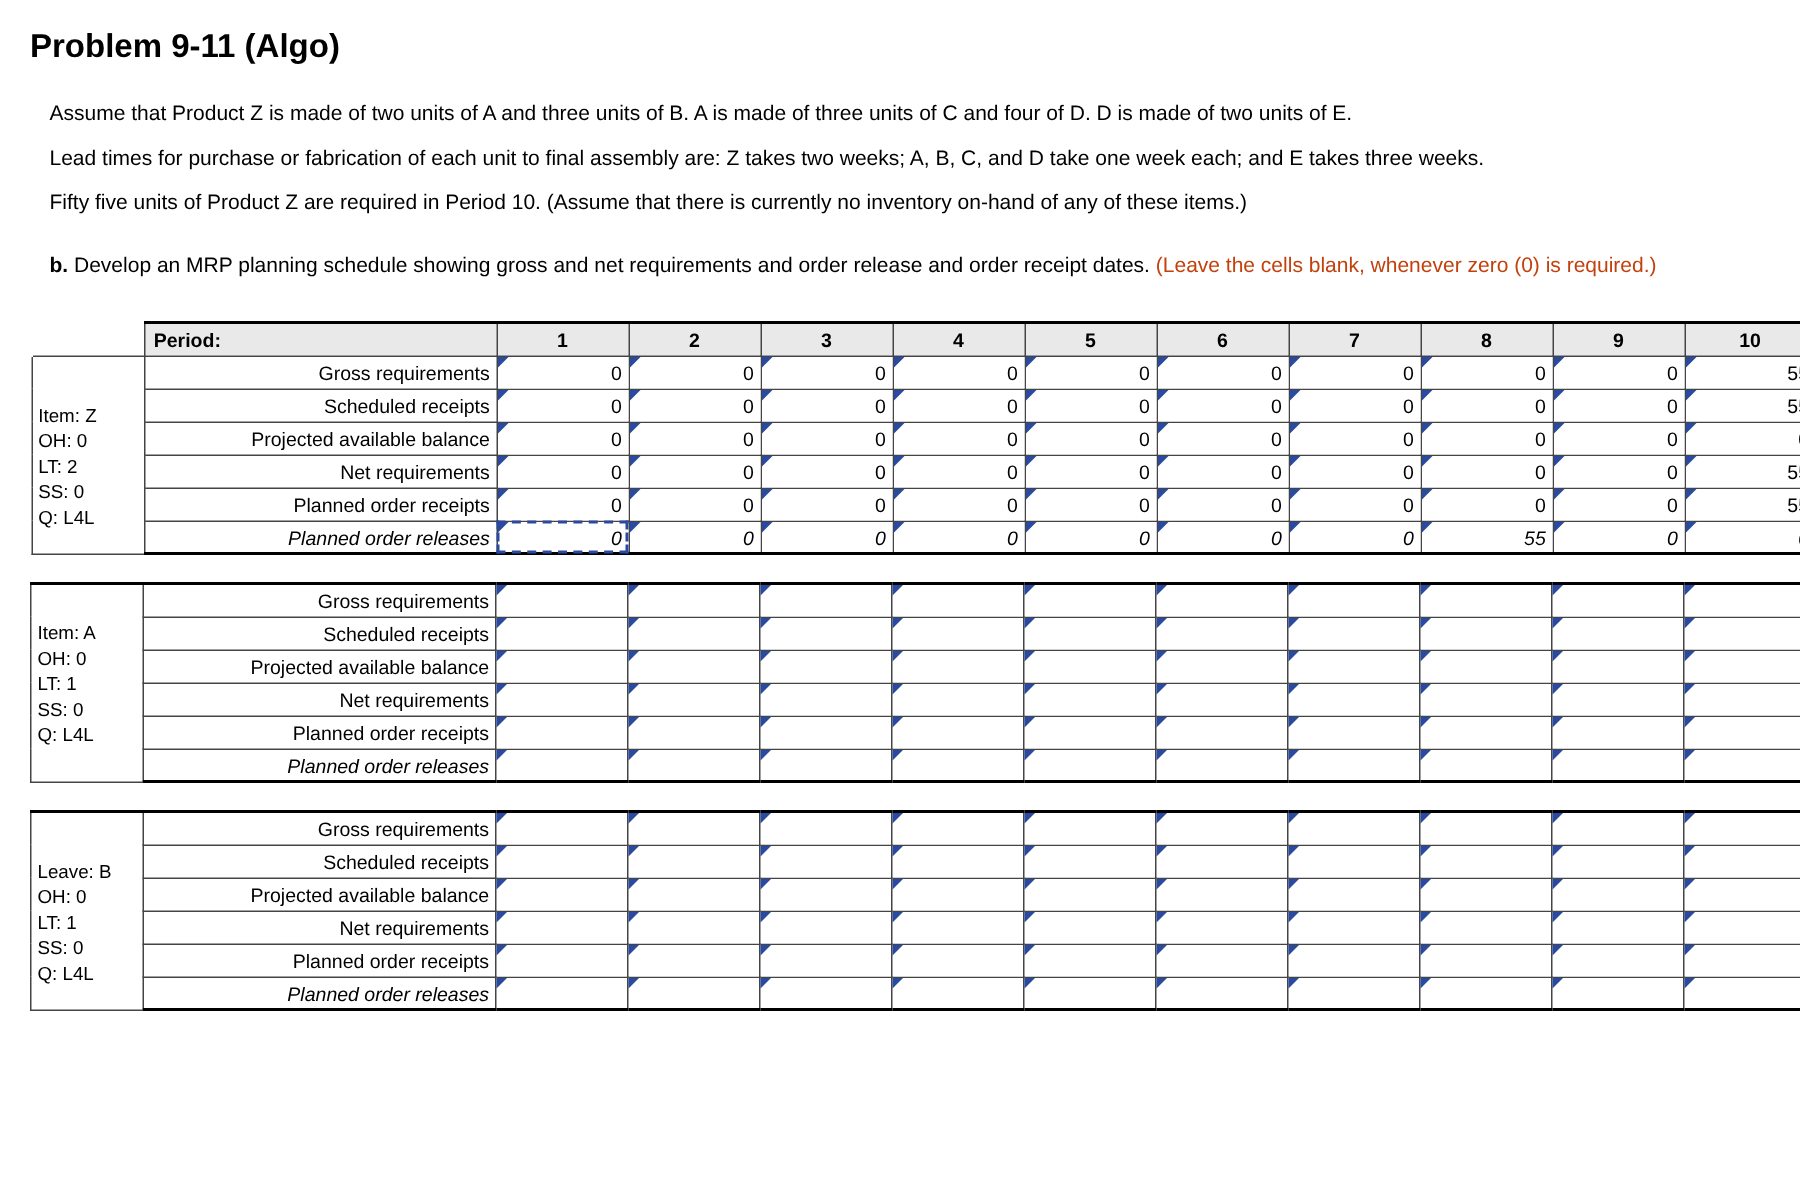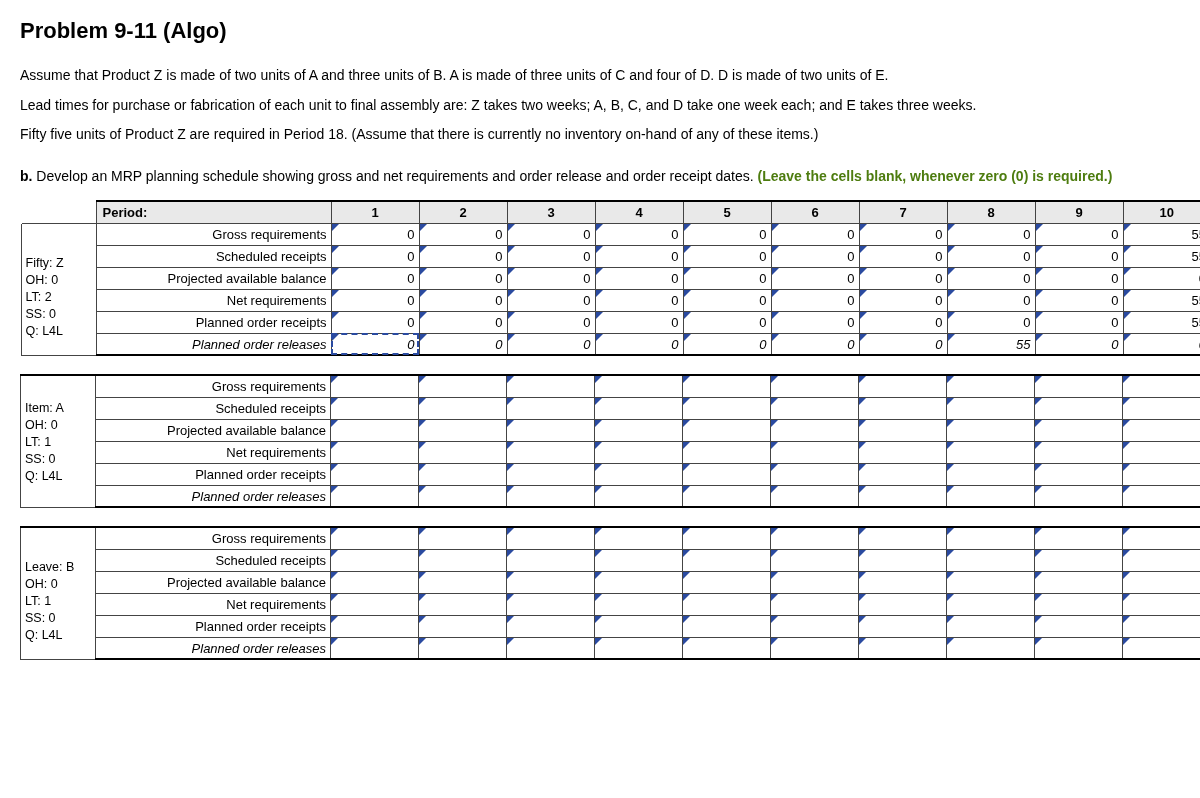--- a/index.html
+++ b/index.html
@@ -10,29 +10,29 @@
     margin: 0;
     padding: 18px 20px;
     background: #fff;
   }
   .title {
     font-weight: bold;
     font-size: 22px;
     margin-bottom: 22px;
   }
   .para {
-    margin: 10px 0;
+    margin: 10px 13px;
     line-height: 1.4;
     max-width: 1130px;
   }
   .part-b { margin-top: 22px; }
   .part-b .b { font-weight: bold; }
-  .red { color: #4d7c0f; font-weight: bold; }
-
-  .tables-wrap { margin-top: 14px; }
+  .red { color: #c2410c; font-weight: normal; }
+
+  .tables-wrap { margin-top: 28px; }
 
   table.mrp {
     border-collapse: collapse;
     width: 100%;
     table-layout: fixed;
     font-size: 13px;
     margin-top: 0;
   }
   table.mrp + table.mrp { margin-top: 18px; }
 
@@ -109,21 +109,21 @@
   
   tr.hdr th:first-child, tr.hdr td:first-child { }
 </style>
 </head>
 <body>
 
 <div class="title">Problem 9-11 (Algo)</div>
 
 <div class="para">Assume that Product Z is made of two units of A and three units of B. A is made of three units of C and four of D. D is made of two units of E.</div>
 <div class="para">Lead times for purchase or fabrication of each unit to final assembly are: Z takes two weeks; A, B, C, and D take one week each; and E takes three weeks.</div>
-<div class="para">Fifty five units of Product Z are required in Period 18. (Assume that there is currently no inventory on-hand of any of these items.)</div>
+<div class="para">Fifty five units of Product Z are required in Period 10. (Assume that there is currently no inventory on-hand of any of these items.)</div>
 
 <div class="para part-b">
   <span class="b">b.</span><span> Develop an MRP planning schedule showing gross and net requirements and order release and order receipt dates. </span><span class="red">(Leave the cells blank, whenever zero (0) is required.)</span>
 </div>
 
 <div class="tables-wrap" id="tables">
     <table class="mrp">
       <colgroup>
         <col class="c-side">
         <col class="c-label">
@@ -148,21 +148,21 @@
           <th>4</th>
           <th>5</th>
           <th>6</th>
           <th>7</th>
           <th>8</th>
           <th>9</th>
           <th>10</th>
         </tr>
         <tr>
           <td class="side" rowspan="6" style="padding-top: 18px;">
-            <div>Fifty: Z</div>
+            <div>Item: Z</div>
             <div>OH: 0</div>
             <div>LT: 2</div>
             <div>SS: 0</div>
             <div>Q: L4L</div>
           </td>
           <td class="rlabel">Gross requirements</td>
           <td class="cell">0</td>
           <td class="cell">0</td>
           <td class="cell">0</td>
           <td class="cell">0</td>

